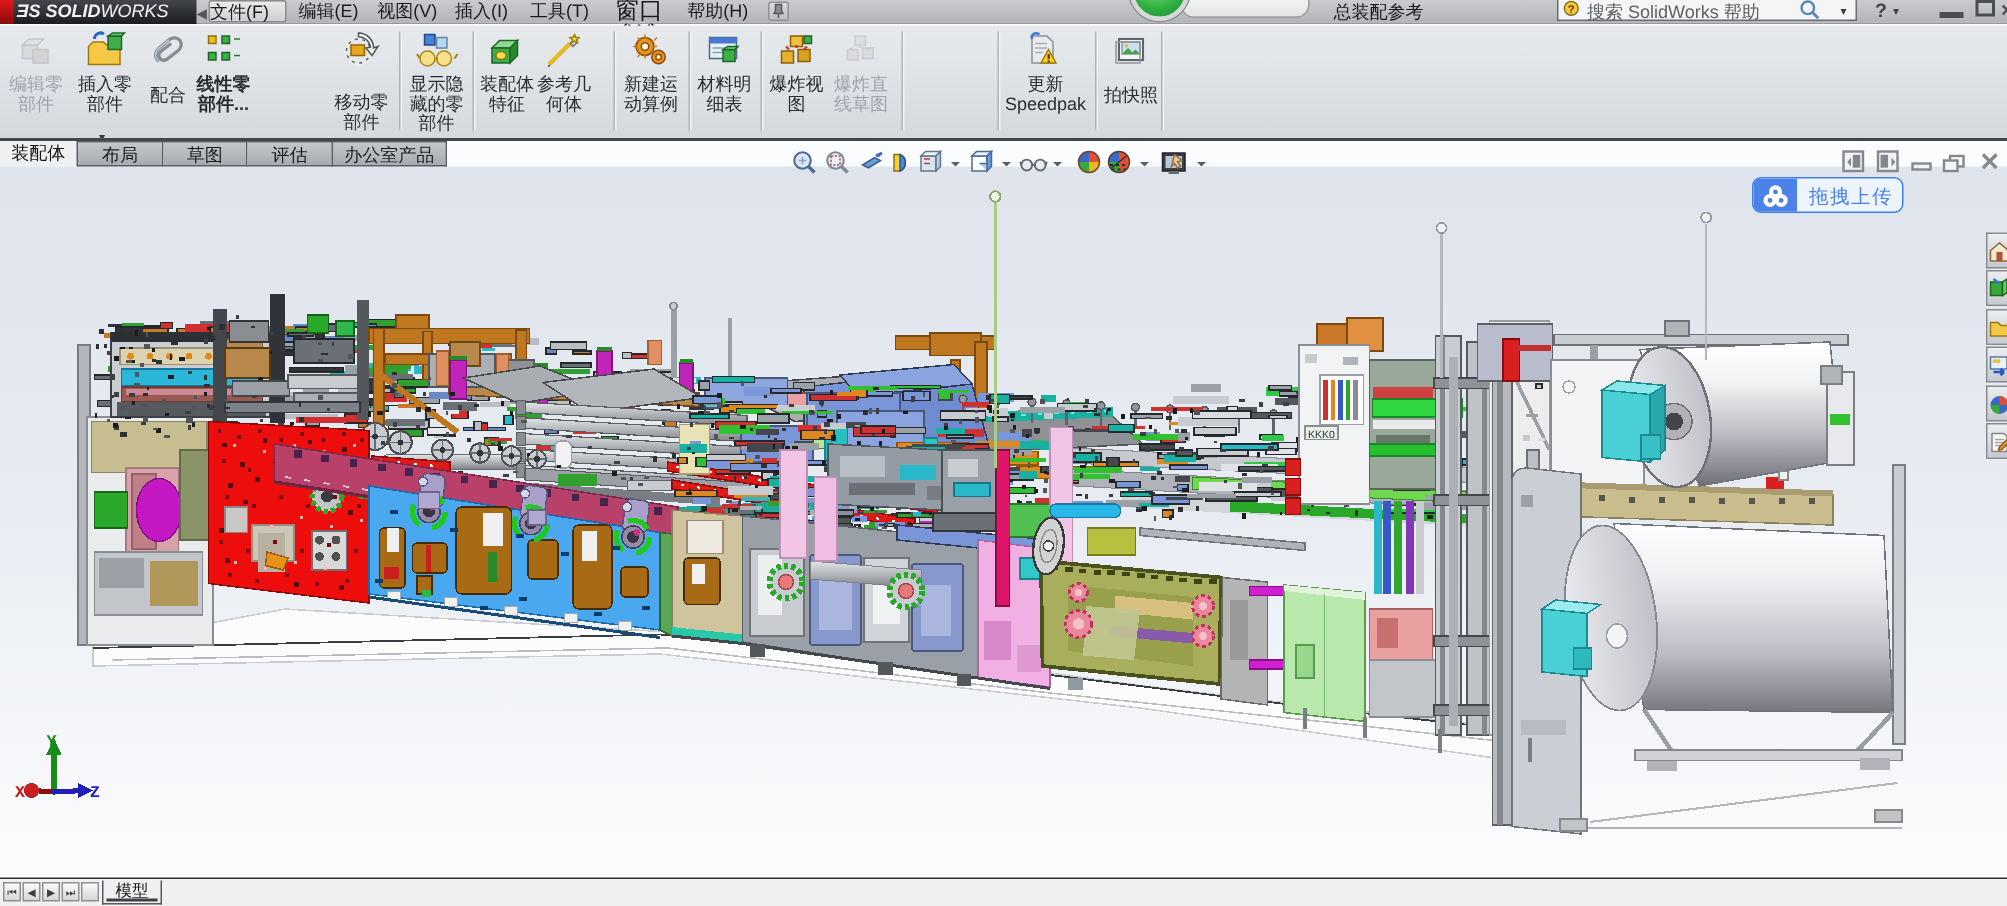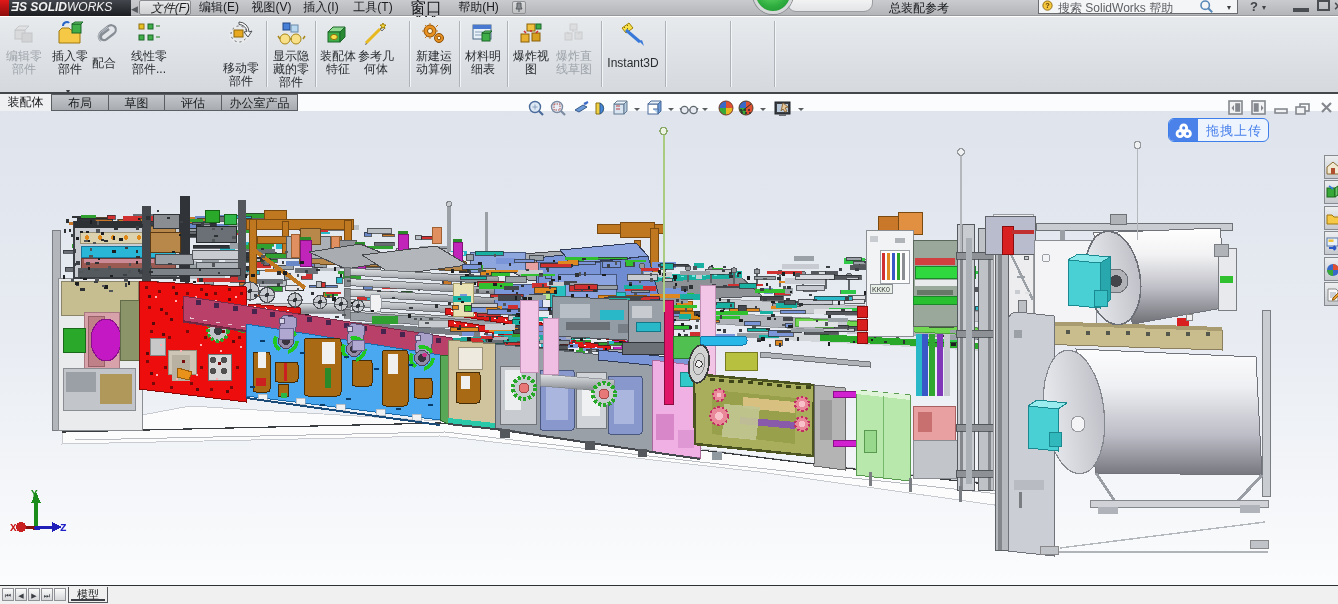--- a/index.html
+++ b/index.html
@@ -7,21 +7,21 @@
 #vp{position:absolute;left:0;top:94px;width:1338px;height:491px;
 background:linear-gradient(180deg,#dfe3ec 0%,#e2e6ee 22%,#e8ecf2 50%,#f4f6f9 80%,#fbfcfd 100%);}
 </style></head>
 <body>
 <div id="vp"></div>
 <div style="position:absolute;left:0;top:0;width:1338px;height:16px;background:linear-gradient(#c9cbcf,#b3b5b9);border-bottom:1px solid #97999d;">
     <div style="position:absolute;left:0;top:0;width:131px;height:16px;background:linear-gradient(#43464c,#1b1d21);"></div>
     <div style="position:absolute;left:0;top:0;width:9px;height:16px;background:linear-gradient(#e01818,#8c0c0c);"></div>
     <div style="position:absolute;left:11px;top:0px;width:120px;color:#f2f2f2;font-size:12px;font-weight:bold;font-style:italic;letter-spacing:0px;">ƎS SOLID<span style="font-weight:normal">WORKS</span></div>
     <div style="position:absolute;left:131px;top:4px;color:#55585c;font-size:9px;">◀</div>
-    <div style="position:absolute;left:139px;top:0px;width:52px;height:15px;line-height:15px;text-align:right;font-size:12px;color:#1a1c1e;background:linear-gradient(#e8e9ea,#cfd0d2);border:1px solid #8a8c90;border-radius:2px;font-style:italic;">文件(F)</div>
+    <div style="position:absolute;left:139px;top:0px;width:52px;height:15px;line-height:15px;text-align:left;font-size:12px;color:#1a1c1e;background:linear-gradient(#e8e9ea,#cfd0d2);border:1px solid #8a8c90;border-radius:2px;">文件(F)</div>
     <div style="position:absolute;left:198px;top:0px;width:42px;height:15px;line-height:15px;text-align:center;font-size:12px;color:#1a1c1e;">编辑(E)</div>
     <div style="position:absolute;left:251px;top:0px;width:41px;height:15px;line-height:15px;text-align:center;font-size:12px;color:#1a1c1e;">视图(V)</div>
     <div style="position:absolute;left:301px;top:0px;width:40px;height:15px;line-height:15px;text-align:center;font-size:12px;color:#1a1c1e;">插入(I)</div>
     <div style="position:absolute;left:352px;top:0px;width:42px;height:15px;line-height:15px;text-align:center;font-size:12px;color:#1a1c1e;">工具(T)</div>
     <div style="position:absolute;left:403px;top:0px;width:46px;height:15px;line-height:15px;text-align:center;font-size:16px;color:#1a1c1e;">窗口(W)</div>
     <div style="position:absolute;left:458px;top:0px;width:41px;height:15px;line-height:15px;text-align:center;font-size:12px;color:#1a1c1e;">帮助(H)</div>
     <div style="position:absolute;left:512px;top:1px;width:14px;height:13px;background:linear-gradient(#dadbdc,#bebfc1);border:1px solid #909295;border-radius:2px;color:#44474a;font-size:9px;line-height:12px;text-align:center;"><svg width="10" height="11" viewBox="0 0 10 11">
         <path d="M3 1h4v4l1 2H2l1-2z" fill="#8a8d91" stroke="#55585c"></path>
         <line x1="5" y1="7" x2="5" y2="10" stroke="#55585c"></line>
       </svg></div>
@@ -68,38 +68,38 @@
     <div style="position:absolute;left:46px;top:0;width:48px;height:68px;text-align:center;">
       <div style="margin-top:3px;height:30px;"><svg width="30" height="30" viewBox="0 0 30 30">
           <path d="M4 11l3-3h7l2 2h9v13H4z" fill="#f5c846" stroke="#a07810"></path>
           <rect x="17" y="4" width="9" height="9" fill="#3fae49" stroke="#1c672a"></rect>
           <path d="M17 4l3-2 8 0-2 2z" fill="#6fd06f" stroke="#1c672a"></path>
           <path d="M8 6 C8 2, 13 1, 14 3" stroke="#2864c8" fill="none" stroke-width="2"></path>
         </svg></div>
       <div style="color:#2a2d30;line-height:13px;margin-top:0px;">插入零<br>部件</div>
       <div style="position:absolute;left:50%;margin-left:-4px;bottom:-11px;color:#3a3d40;font-size:8px;">▾</div>
     </div>
-    <div style="position:absolute;left:92px;top:0;width:40px;height:74px;text-align:left;">
+    <div style="position:absolute;left:92px;top:0;width:40px;height:74px;text-align:center;">
       <div style="margin-top:3px;height:30px;"><svg width="30" height="30" viewBox="0 0 30 30">
           <path d="M9 21c-3.2-2.6-3-6.6.4-9.4l6.2-5c2.6-2 5.8-1.8 7.4.4 1.6 2.2.8 5.2-1.6 7l-7 5.4c-1.6 1.2-3.8 1-4.9-.5-1.1-1.6-.6-3.7 1-4.9l6.6-5" stroke="#878d95" stroke-width="2.2" fill="none"></path>
           <path d="M9 21c-3.2-2.6-3-6.6.4-9.4l6.2-5" stroke="#c8ced6" stroke-width=".9" fill="none"></path>
         </svg></div>
       <div style="color:#2a2d30;line-height:13px;margin-top:7px;">配合</div>
     </div>
     <div style="position:absolute;left:126px;top:0;width:46px;height:74px;text-align:center;">
       <div style="margin-top:3px;height:30px;"><svg width="30" height="30" viewBox="0 0 30 30">
           <g stroke="#1c672a">
             <rect x="5" y="4" width="5" height="5" fill="#e8c020" stroke="#907010"></rect>
             <rect x="14" y="4" width="5" height="5" fill="#3fae49"></rect>
             <rect x="5" y="15" width="5" height="5" fill="#3fae49"></rect>
             <rect x="14" y="15" width="5" height="5" fill="#3fae49"></rect>
           </g>
           <path d="M22 6h4m-4 11h4" stroke="#208020"></path>
         </svg></div>
-      <div style="color:#2a2d30;line-height:13px;margin-top:0px;">线性零<br>部件...</div>
+      <div style="color:#2a2d30;line-height:13px;margin-top:0px;font-weight:bold;">线性零<br>部件...</div>
       <div style="position:absolute;left:50%;margin-left:-4px;bottom:-11px;color:#3a3d40;font-size:8px;">▾</div>
     </div>
     <div style="position:absolute;left:218px;top:0;width:46px;height:74px;text-align:center;">
       <div style="margin-top:3px;height:30px;"><svg width="30" height="30" viewBox="0 0 30 30">
           <circle cx="13" cy="14" r="8" fill="none" stroke="#e8eaec" stroke-width="4"></circle>
           <circle cx="13" cy="14" r="8" fill="none" stroke="#606468" stroke-width="1" stroke-dasharray="2 3"></circle>
           <path d="M13 2 a10 10 0 0 1 10 10l3-1-4 6-4-5 3-.5a8 8 0 0 0-8-7z" fill="#f8f8f8" stroke="#505458"></path>
           <rect x="8" y="10" width="9" height="7" fill="#e8a820" stroke="#906808"></rect>
         </svg></div>
       <div style="color:#2a2d30;line-height:13px;margin-top:12px;">移动零<br>部件</div>
@@ -175,28 +175,40 @@
       <div style="margin-top:3px;height:30px;opacity:.45;filter:grayscale(1);"><svg width="30" height="30" viewBox="0 0 30 30">
           <g stroke="#a8aeb4" fill="#cdd2d7">
             <rect x="6" y="13" width="7" height="7"></rect>
             <rect x="16" y="12" width="7" height="7"></rect>
             <rect x="11" y="4" width="7" height="6"></rect>
           </g>
           <path d="M14 12v-2m-4 4-2-2m11 2 2-2" stroke="#b0b6bc" stroke-width="1.6"></path>
         </svg></div>
       <div style="color:#9ea4ab;line-height:13px;margin-top:0px;">爆炸直<br>线草图</div>
     </div>
-    <div style="position:absolute;left:603px;top:0;width:60px;height:74px;text-align:center;">
+    <div style="position:absolute;left:667px;top:0;width:60px;height:74px;text-align:center;">
       <div style="margin-top:3px;height:30px;"><svg width="30" height="30" viewBox="0 0 30 30">
-          <path d="M4 8l7-5 4 5-7 5z" fill="#f8e048" stroke="#a08008"></path>
-          <path d="M6 8l1-1m2-1l1-1m-1 4l1-1" stroke="#806808"></path>
-          <path d="M8 10 L22 22" stroke="#3878d8" stroke-width="3"></path>
-          <path d="M22 22l4 4-2-6-4 2z" fill="#3878d8"></path>
+          <path d="M6 4h10l4 4v14H6z" fill="#e8eaec" stroke="#8a9098"></path>
+          <path d="M8 9h8M8 12h8M8 15h5" stroke="#a8aeb4"></path>
+          <path d="M17 13l5 9h-10z" fill="#f8d020" stroke="#a07808"></path>
+          <rect x="16.4" y="16" width="1.4" height="3.4" fill="#503808"></rect>
+          <rect x="16.4" y="20.2" width="1.4" height="1.4" fill="#503808"></rect>
+          <path d="M11 3 C8 1, 5 3, 6 6" stroke="#3878d8" fill="none" stroke-width="1.6"></path>
         </svg></div>
-      <div style="color:#2a2d30;line-height:13px;margin-top:7px;">Instant3D</div>
+      <div style="color:#2a2d30;line-height:13px;margin-top:0px;">更新<br>Speedpak</div>
+    </div>
+    <div style="position:absolute;left:732px;top:0;width:44px;height:74px;text-align:center;">
+      <div style="margin-top:3px;height:30px;"><svg width="30" height="30" viewBox="0 0 30 30">
+          <rect x="7" y="6" width="16" height="14" fill="#f8f8f8" stroke="#606468" stroke-width="1.4"></rect>
+          <rect x="9" y="8" width="12" height="8" fill="#c8e0f0" stroke="#8898a8"></rect>
+          <path d="M9 16l4-4 3 3 2-2 3 3z" fill="#48a048"></path>
+          <circle cx="12" cy="10.5" r="1.2" fill="#f0c030"></circle>
+          <rect x="5" y="8" width="16" height="14" fill="none" stroke="#909498"></rect>
+        </svg></div>
+      <div style="color:#2a2d30;line-height:13px;margin-top:7px;">拍快照</div>
     </div>
   </div>
 <div style="position:absolute;left:0;top:92px;width:1338px;height:2px;background:#43464a;"></div>
 <div style="position:absolute;left:0;top:94px;width:1338px;height:17px;background:#fbfcfd;">
     <div style="position:absolute;left:0px;top:0;width:52px;height:17px;line-height:16px;text-align:center;font-size:12px;background:#eff0f2;border-right:1px solid #5a5d61;color:#17191b;">装配体</div>
     <div style="position:absolute;left:52px;top:0;width:57px;height:17px;line-height:16px;text-align:center;font-size:12px;background:linear-gradient(#c3c6ca,#a8abb0);border:1px solid #5a5d61;border-left:none;color:#1c1e20;">布局</div>
     <div style="position:absolute;left:109px;top:0;width:56px;height:17px;line-height:16px;text-align:center;font-size:12px;background:linear-gradient(#c3c6ca,#a8abb0);border:1px solid #5a5d61;border-left:none;color:#1c1e20;">草图</div>
     <div style="position:absolute;left:165px;top:0;width:57px;height:17px;line-height:16px;text-align:center;font-size:12px;background:linear-gradient(#c3c6ca,#a8abb0);border:1px solid #5a5d61;border-left:none;color:#1c1e20;">评估</div>
     <div style="position:absolute;left:222px;top:0;width:76px;height:17px;line-height:16px;text-align:center;font-size:12px;background:linear-gradient(#c3c6ca,#a8abb0);border:1px solid #5a5d61;border-left:none;color:#1c1e20;">办公室产品</div>
   </div>

